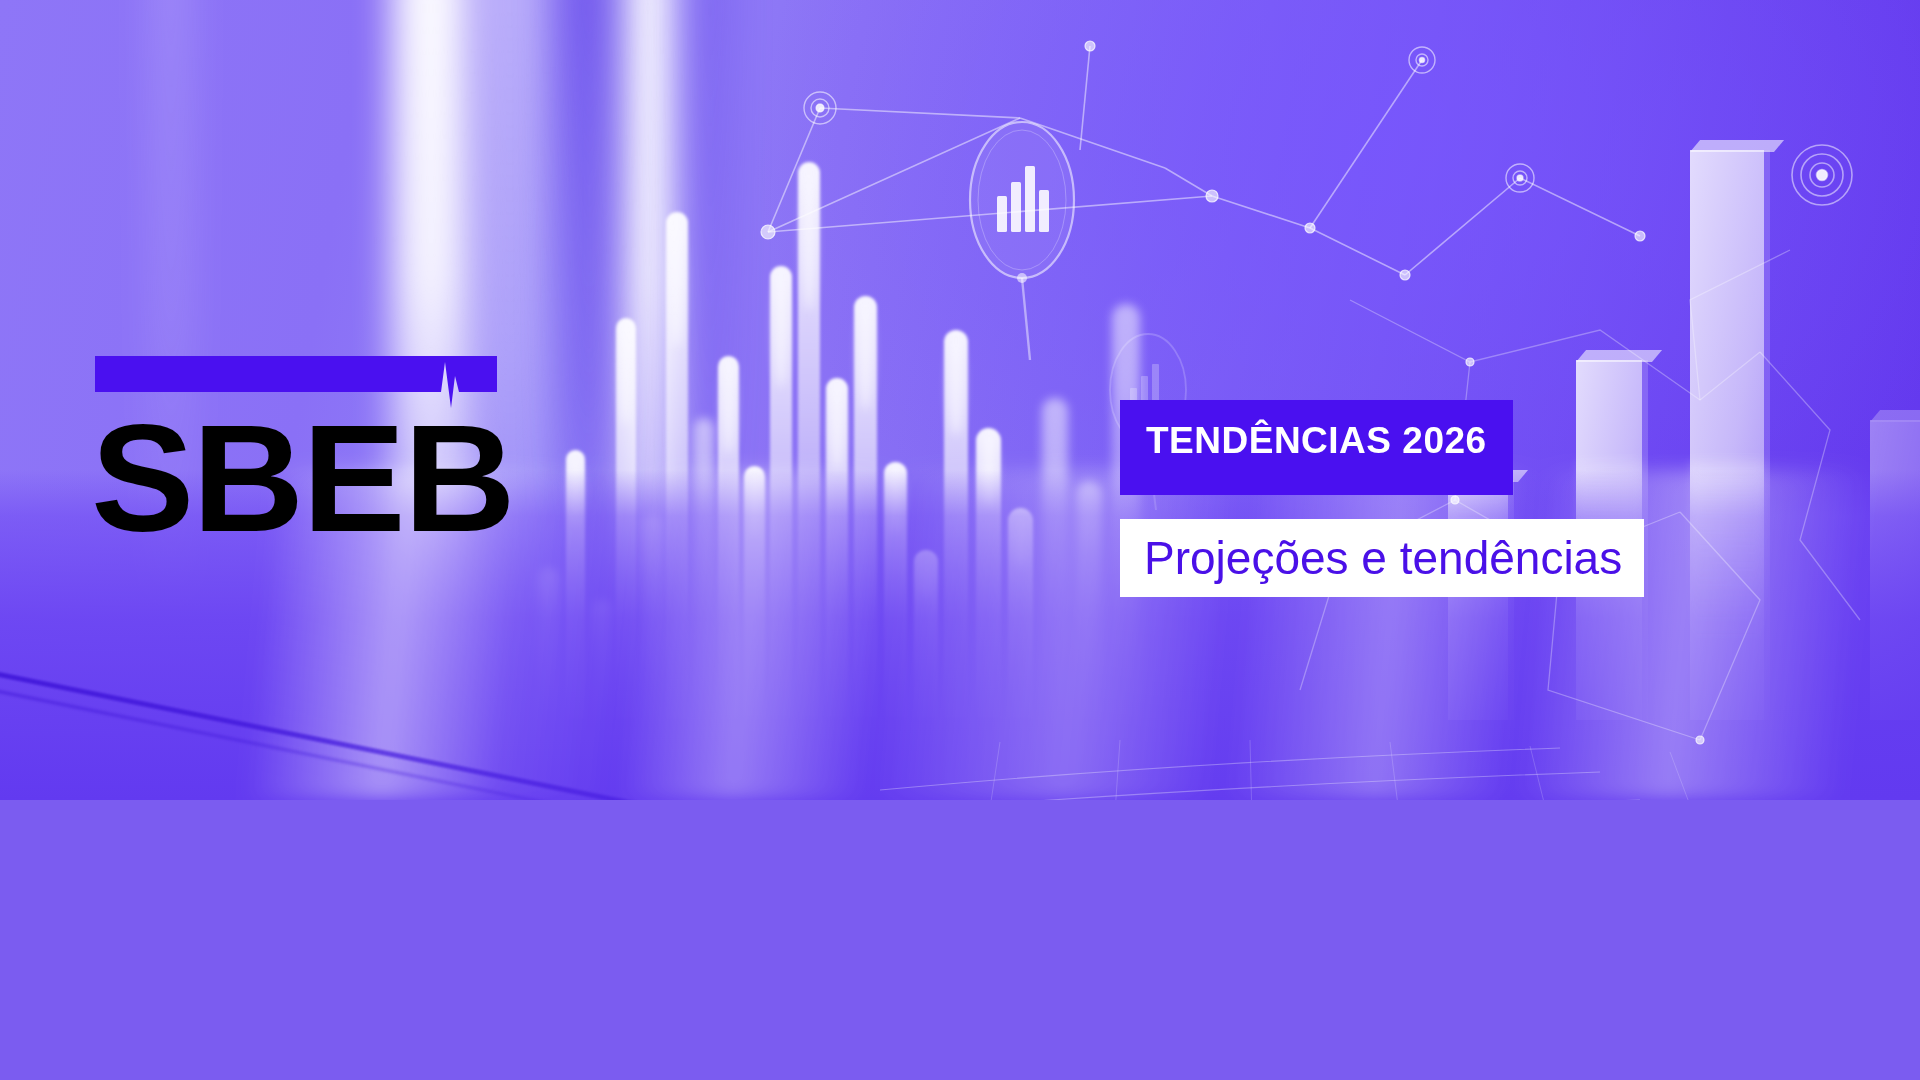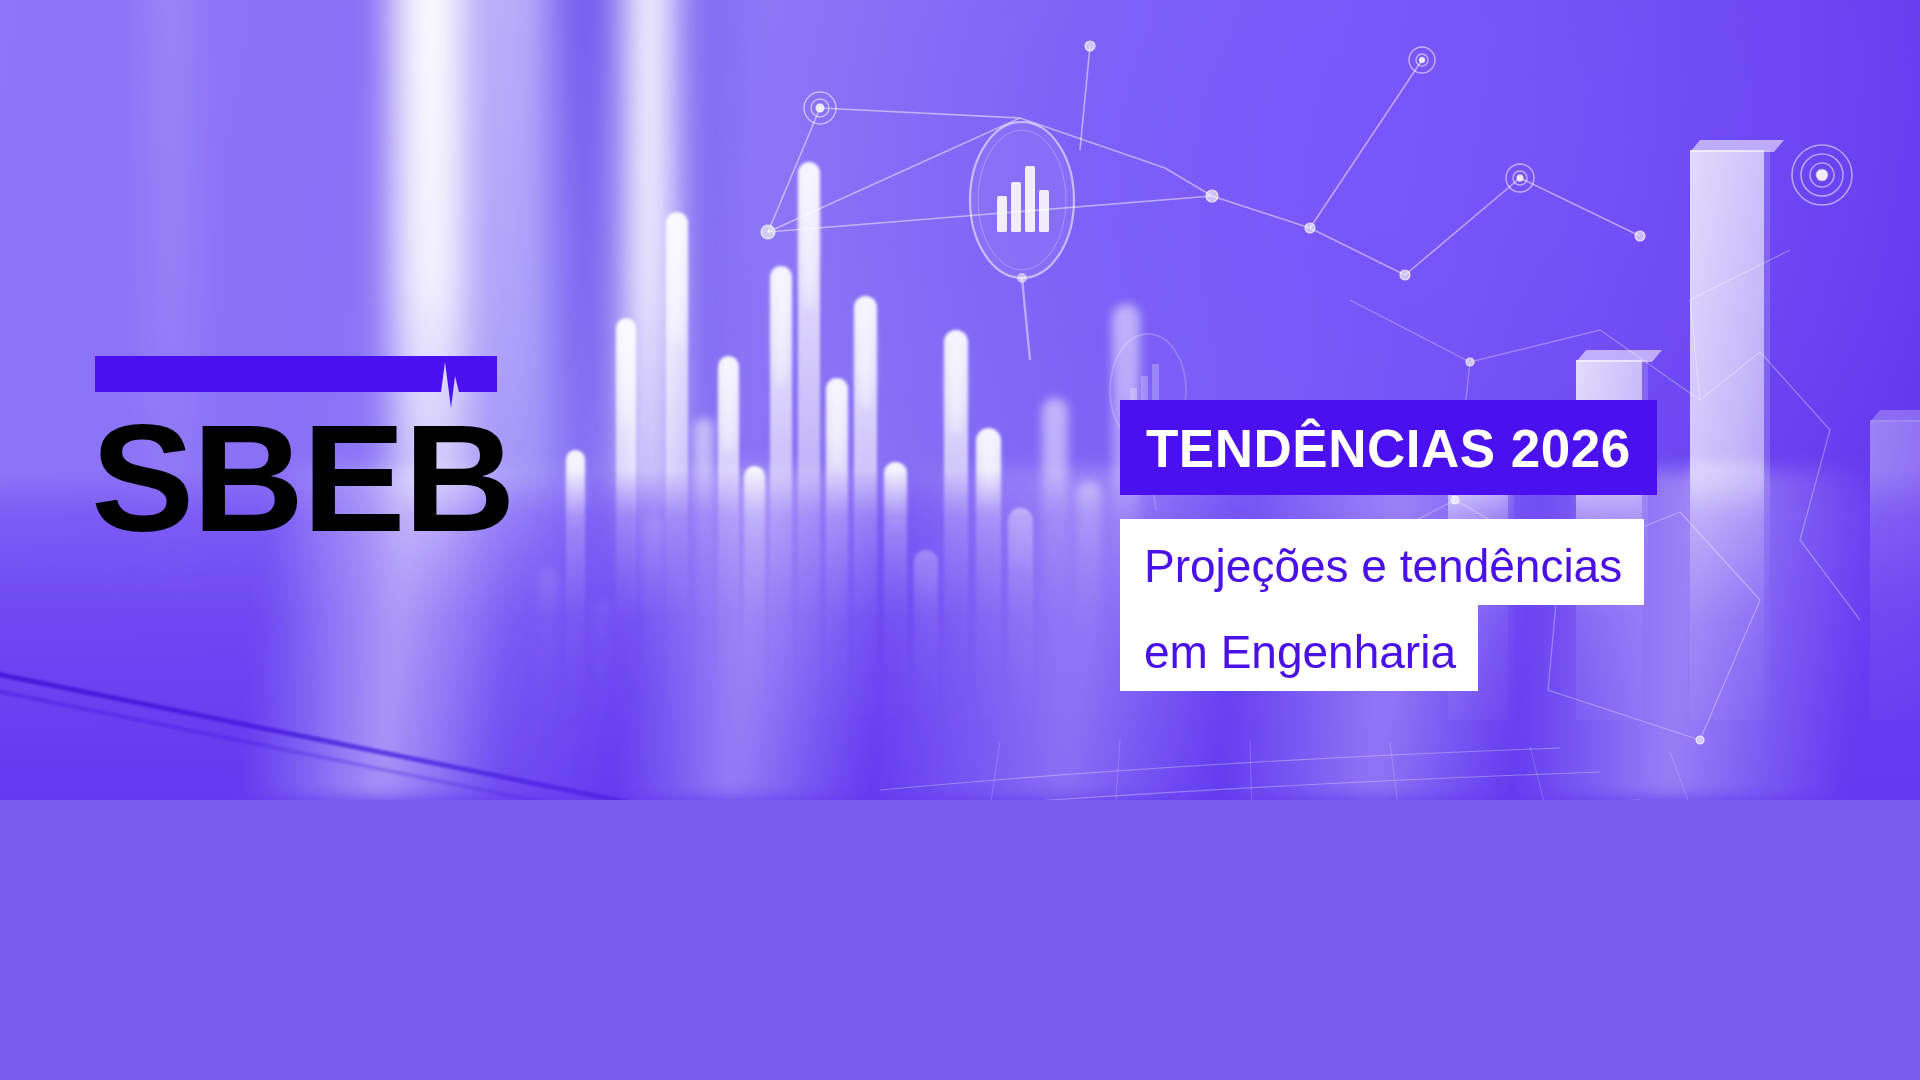--- a/index.html
+++ b/index.html
@@ -138,32 +138,32 @@
     transform-origin:left top;
   }
 
   
   #panel { position:absolute; left:1120px; top:400px; width:720px; }
   #badge {
     display:inline-block;
     background:#4A10F0;
     color:#FFFFFF;
     font-weight:700;
-    font-size:53px;
+    font-size:37px;
     letter-spacing:0.5px;
     line-height:1;
-    padding:22px 26px 20px 26px;
+    padding:22px 26px 36px 26px;
   }
   .subline {
     display:block;
     background:#FFFFFF;
     color:#4A10E8;
     font-size:46px;
     line-height:1.0;
-    padding:24px 22px 16px 24px;
+    padding:16px 22px 16px 24px;
     width:max-content;
     max-width:700px;
   }
   #sub { margin-top:24px; }
   .subline + .subline { margin-top:0; }
 </style>
 </head>
 <body>
 
 <div id="stage">
@@ -328,17 +328,16 @@
       <path d="M12,36 L16,36 L20,6 L26,52 L30,20 L34,36 L72,36 L72,0 L0,0 L0,36 Z" fill="#4A10F0"></path>
       <path d="M16,36 L20,6 L26,52 L30,20 L34,36" fill="none" stroke="#4A10F0" stroke-width="0"></path>
     </svg>
     <div id="logoText">SBEB</div>
   </div>
 
   <div id="panel">
     <div id="badge">TENDÊNCIAS 2026</div>
     <div id="sub">
       <span class="subline">Projeções e tendências</span>
-      <span class="subline">em Engenharia</span>
     </div>
   </div>
 
 </div>
 
 </body></html>

